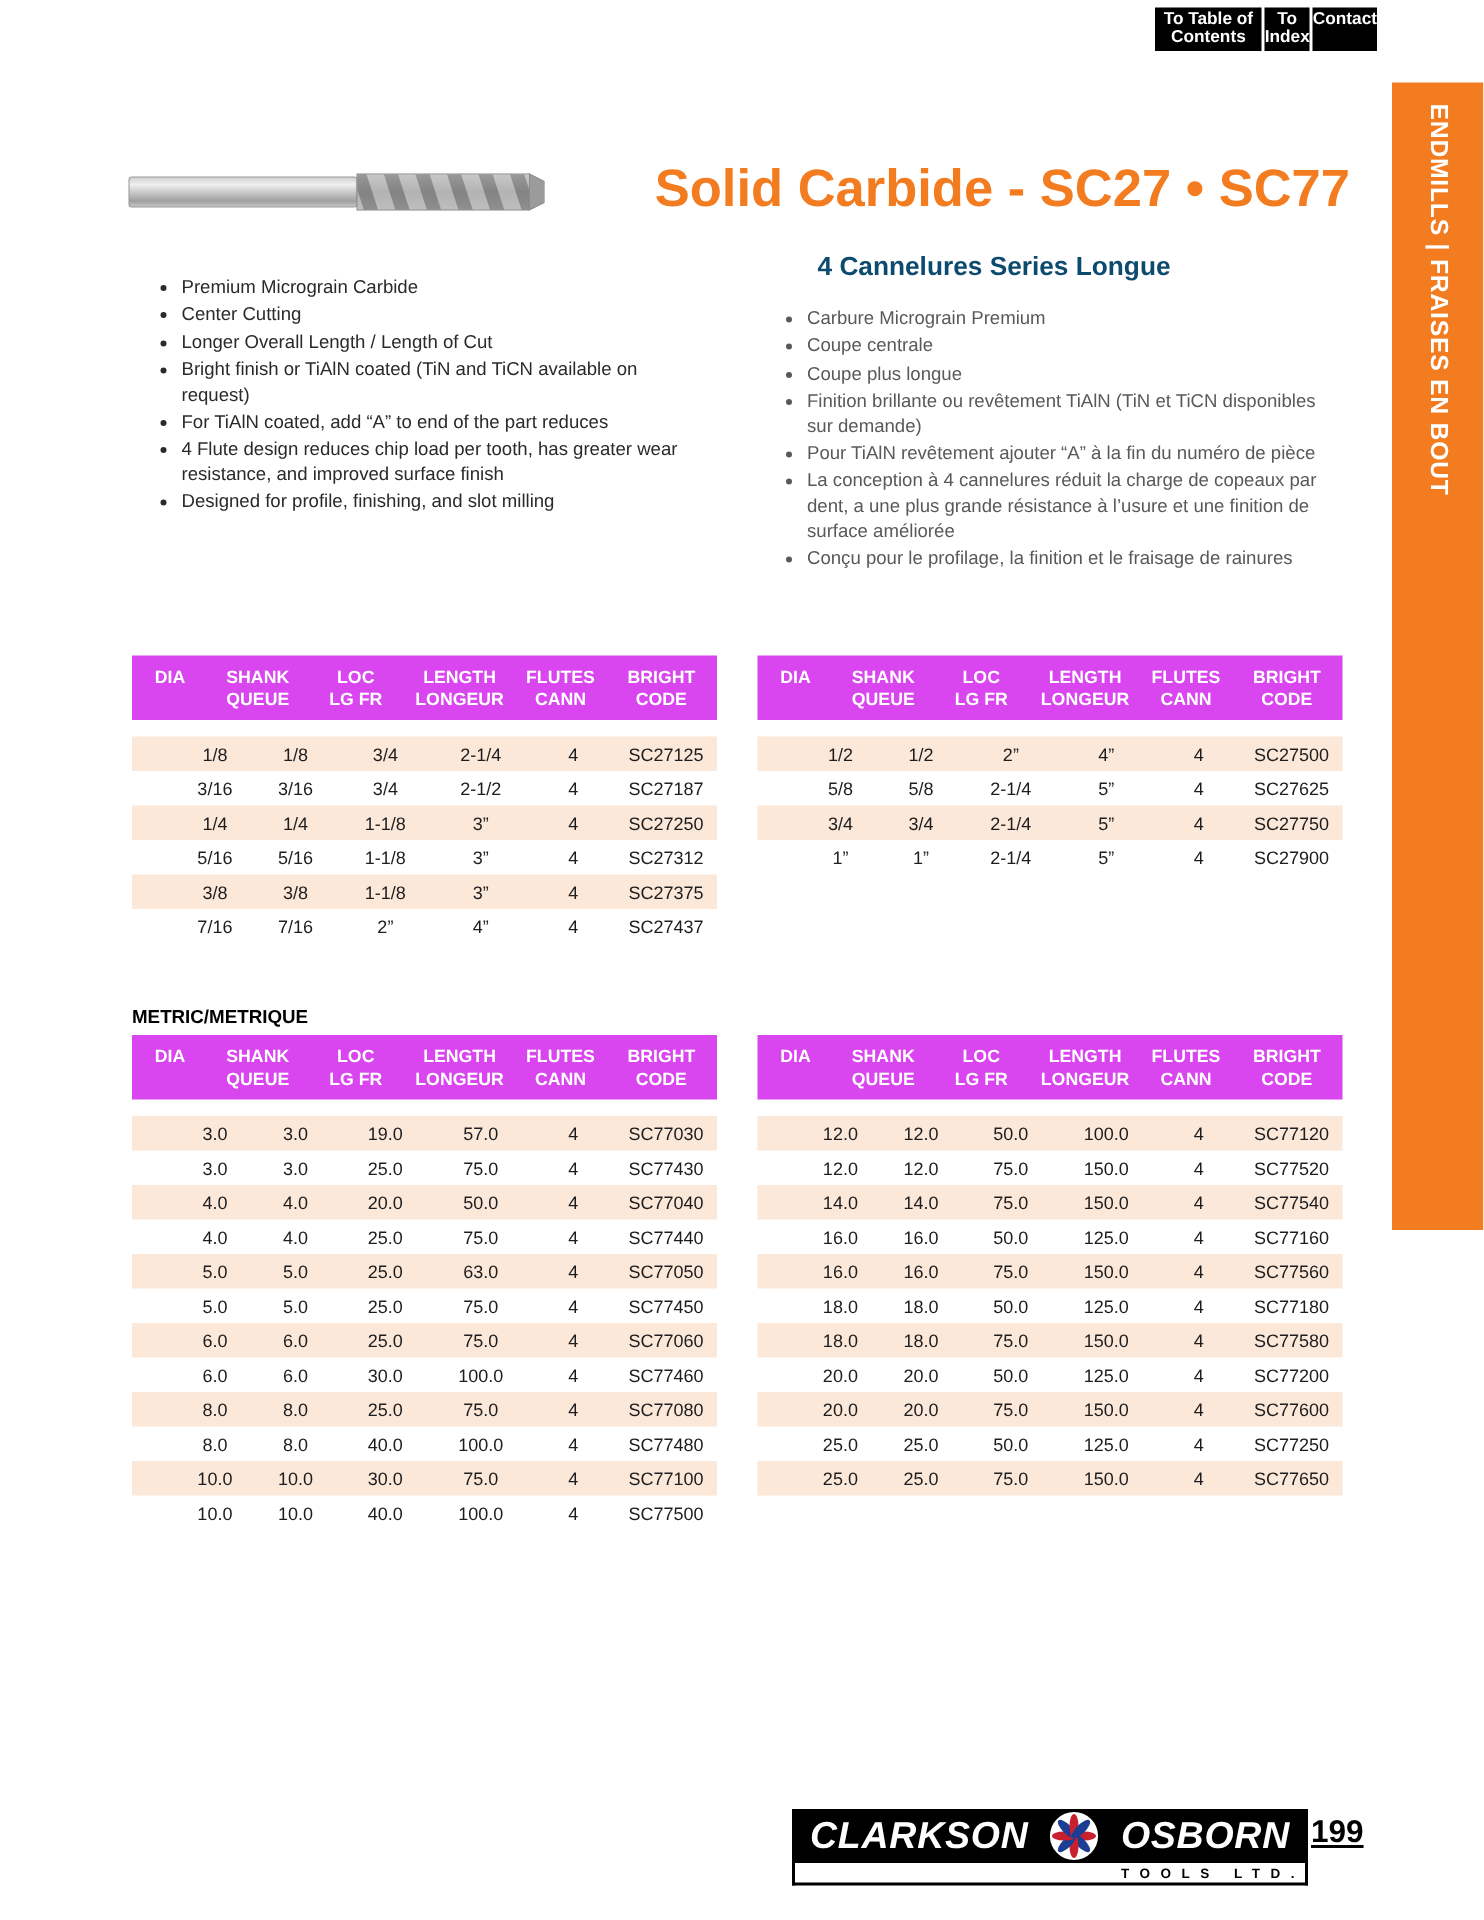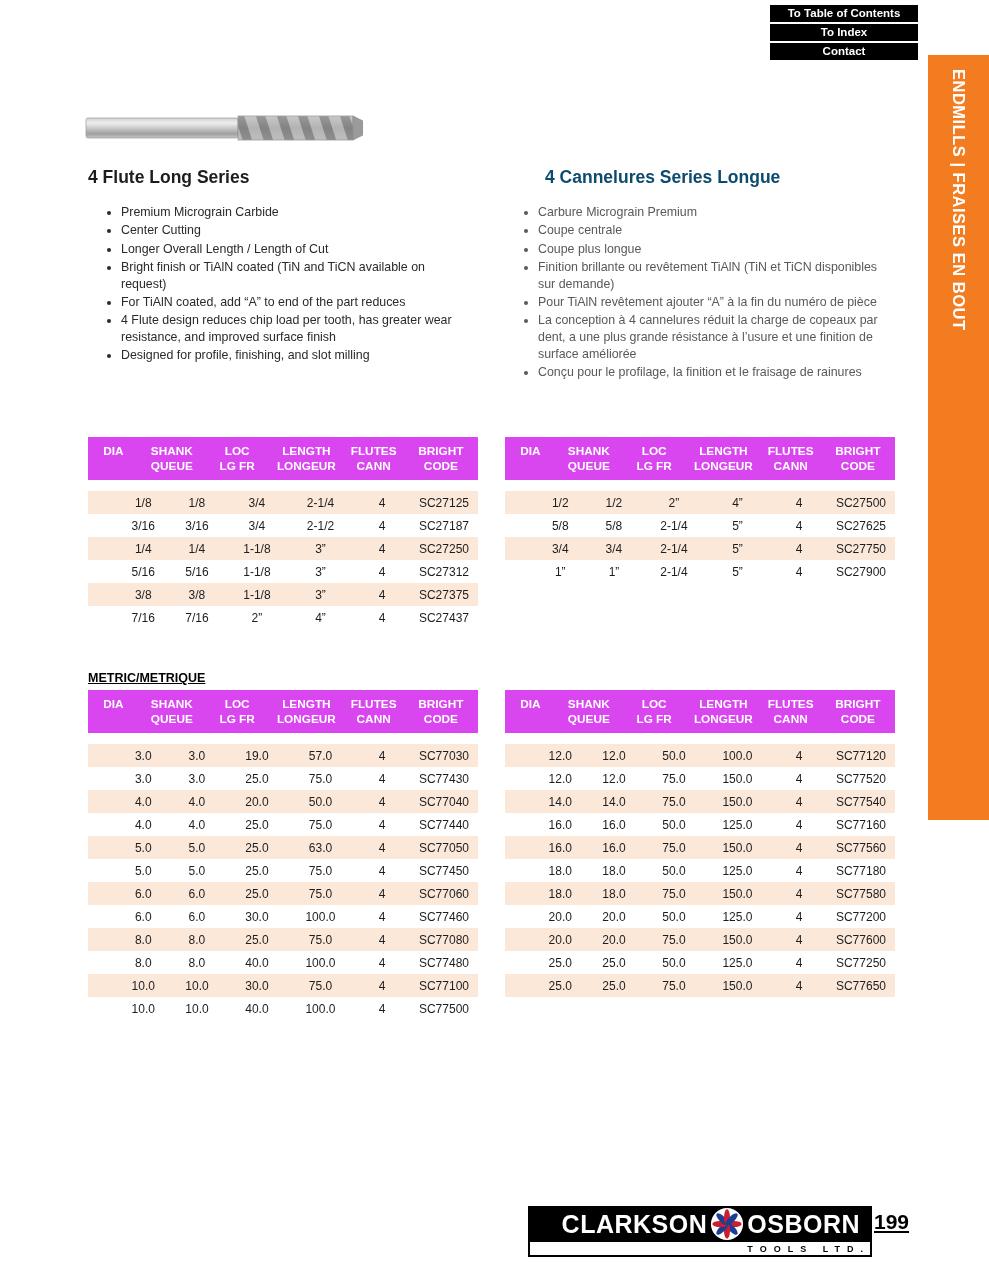--- a/index.html
+++ b/index.html
@@ -2,21 +2,21 @@
 <html><head>
 <meta charset="utf-8">
 <style>
   html,body { margin:0; padding:0; background:#ffffff; }
   .page {
     position:relative; width:989px; height:1280px; background:#fff;
     font-family:"Liberation Sans","DejaVu Sans",sans-serif; overflow:hidden;
   }
 
   
-  .nav-buttons { position:absolute; top:5px; right:71px; width:148px; display:flex; flex-direction:column; gap:2px; }
+  .nav-buttons { position:absolute; top:5px; right:71px; width:148px; display:flex; flex-direction:row; gap:2px; }
   .nav-btn { background:#000; color:#fff; font-weight:bold; font-size:11.5px; text-align:center; padding:2px 0 3px; cursor:pointer; }
 
   
   .sidebar { position:absolute; top:55px; right:0; width:61px; height:765px; background:#F47C20; }
   .sidebar-label {
     writing-mode:vertical-rl; color:#fff; font-weight:bold; font-size:16.5px; letter-spacing:0.5px;
     position:absolute; top:14px; left:50%; transform:translateX(-50%); white-space:nowrap;
   }
 
   
@@ -44,26 +44,26 @@
   .tbl-met-right  { top:690px; left:505px; }
   .tbl-head, .tbl-row { display:grid; grid-template-columns:13% 17% 16.5% 19% 15.5% 19%; }
   .tbl-head { background:#d946ef; color:#fff; padding:7px 0 6px; }
   .tbl-th { text-align:center; font-weight:bold; font-size:11.8px; line-height:15px; }
   .tbl-th div:empty::after { content:"\00a0"; }
   .tbl-body { margin-top:11px; }
   .tbl-row { height:23px; align-items:center;padding-left:32px; }
   .tbl-row:nth-child(odd) { background:#FBE8D8; }
   .tbl-td { text-align:center; font-size:12px; color:#1d1d1f; }
 
-  .metric-label { position:absolute; top:671px; left:88px; font-weight:bold; font-size:12.5px; color:#000;text-decoration:underline; }
+  .metric-label { position:absolute; top:671px; left:88px; font-weight:bold; font-size:12.5px; color:#000; }
 
   
   .brand { position:absolute; left:528px; top:1206px; width:344px; }
-  .brand-band { background:#000; height:36px; display:flex; align-items:center; justify-content:flex-end;
-                padding:0 12px; box-sizing:border-box; }
+  .brand-band { background:#000; height:36px; display:flex; align-items:center; justify-content:space-between;
+                padding:0 12px; box-sizing:border-box;font-style:italic; }
   .brand-name { color:#fff; font-weight:bold; font-size:25px; letter-spacing:0.5px; }
   .brand-circle { width:34px; height:34px; flex:0 0 auto; margin:0 3px; }
   .brand-sub { border:2px solid #000; border-top:none; text-align:right; font-size:9px; font-weight:bold;
                letter-spacing:7px; text-indent:7px; padding:2px 0 1px; color:#000; }
   .page-num { position:absolute; left:874px; top:1210px; font-size:21px; font-weight:bold; color:#000;text-decoration:underline; }
 </style>
 </head>
 <body>
 
 <div class="page">
@@ -96,23 +96,23 @@
         <rect width="20" height="60" fill="#c2c2c2"></rect>
         <rect width="9" height="60" fill="#7e7e7e"></rect>
       </pattern>
     </defs>
     <rect x="1" y="10" width="152" height="20" rx="2" fill="url(#gShank)" stroke="#9a9a9a" stroke-width="0.7"></rect>
     <rect x="153" y="8" width="115" height="24" fill="url(#pFlute)" stroke="#8a8a8a" stroke-width="0.7"></rect>
     <rect x="153" y="8" width="115" height="24" fill="url(#gFlute)" opacity="0.3"></rect>
     <polygon points="268,8 278,13 278,27 268,32" fill="#9b9b9b" stroke="#8a8a8a" stroke-width="0.7"></polygon>
   </svg>
 
+  <h1 class="title">Solid Carbide - SC27 • SC77</h1>
 
   <div class="col col-en">
-    <h2>4 Flute Long Series</h2>
     <ul>
         <li>Premium Micrograin Carbide</li>
         <li>Center Cutting</li>
         <li>Longer Overall Length / Length of Cut</li>
         <li>Bright finish or TiAlN coated (TiN and TiCN available on request)</li>
         <li>For TiAlN coated, add “A” to end of the part reduces</li>
         <li>4 Flute design reduces chip load per tooth, has greater wear resistance, and improved surface finish</li>
         <li>Designed for profile, finishing, and slot milling</li>
       </ul>
   </div>

